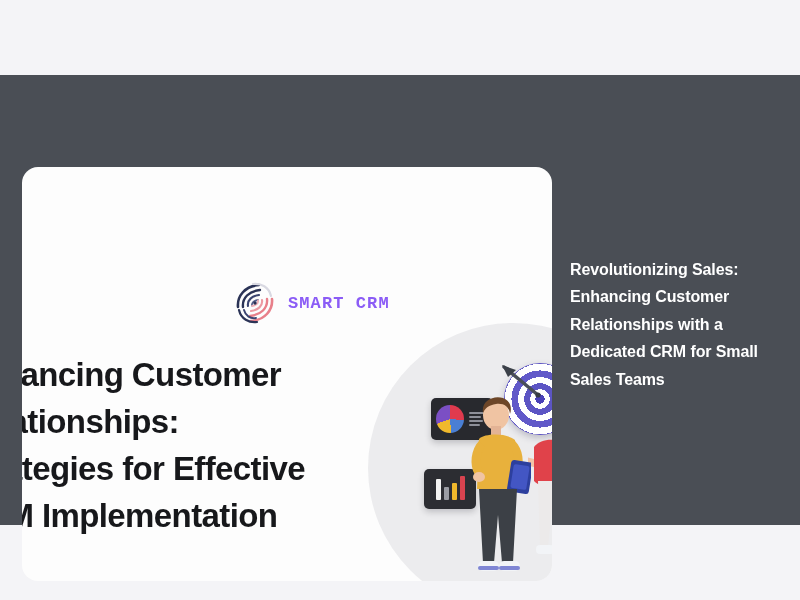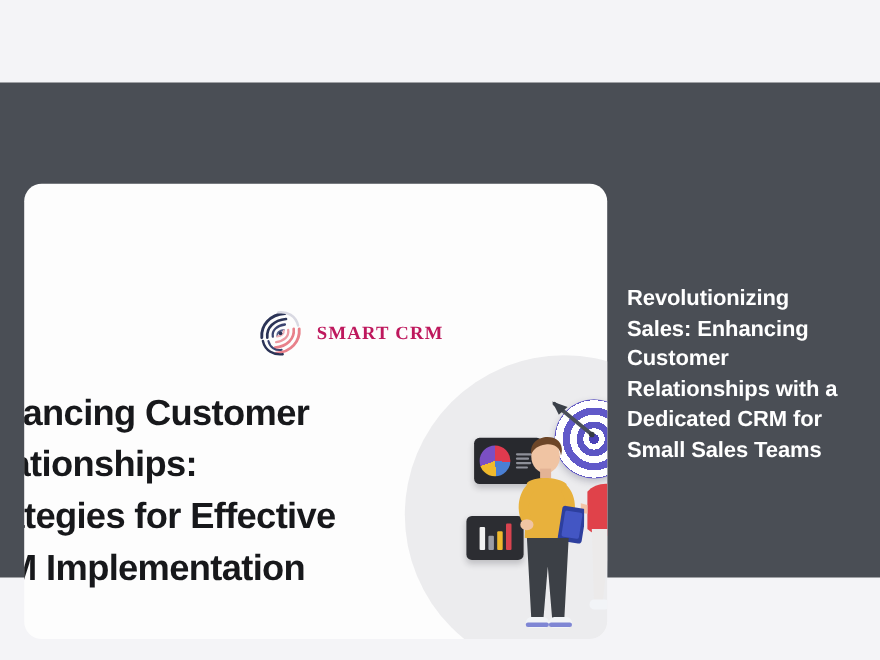--- a/index.html
+++ b/index.html
@@ -49,25 +49,25 @@
     display: flex;
     align-items: center;
     gap: 7px;
   }
   .brand-mark {
     width: 52px;
     height: 52px;
     flex: 0 0 auto;
   }
   .brand-word {
-    font-family: Liberation Serif, serif;
+    font-family: Liberation Mono, monospace;
     font-weight: bold;
     font-size: 17px;
     letter-spacing: 1.1px;
-    color: #be185d;
+    color: #8b5cf6;
     white-space: nowrap;
   }
 
   
   .headline {
     position: absolute;
     left: -62px;
     top: 184px;
     width: 600px;
     font-size: 33px;
@@ -202,21 +202,21 @@
     width: 46px;
     height: 176px;
   }
 
   
   .article-title {
     position: absolute;
     left: 570px;
     top: 170px;
     width: 200px;
-    font-size: 20px;
+    font-size: 16px;
     line-height: 27.5px;
     font-weight: bold;
     color: #ffffff;
     letter-spacing: -0.1px;
   }
 </style>
 </head>
 <body>
 
 <div class="page">

